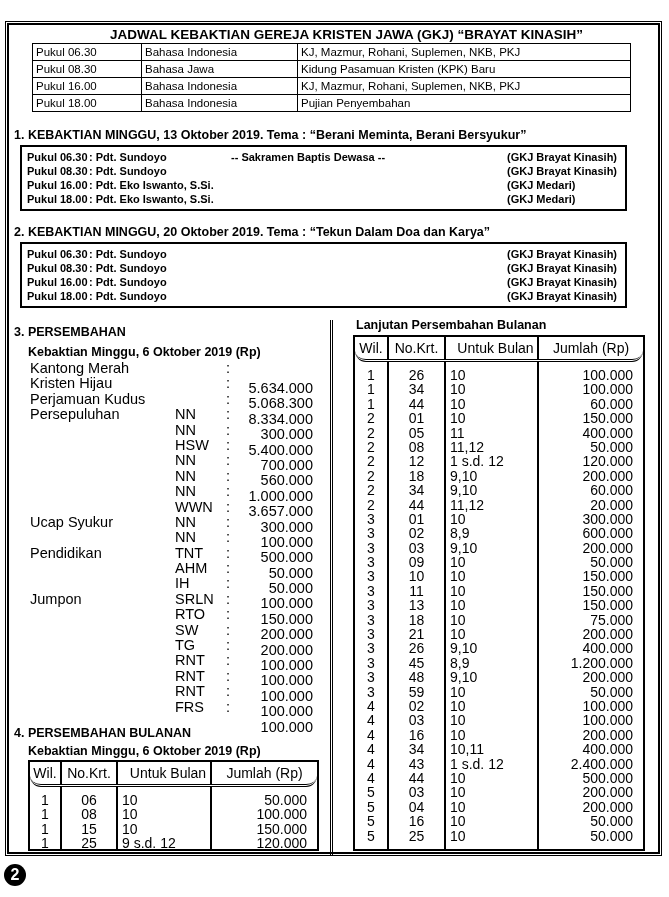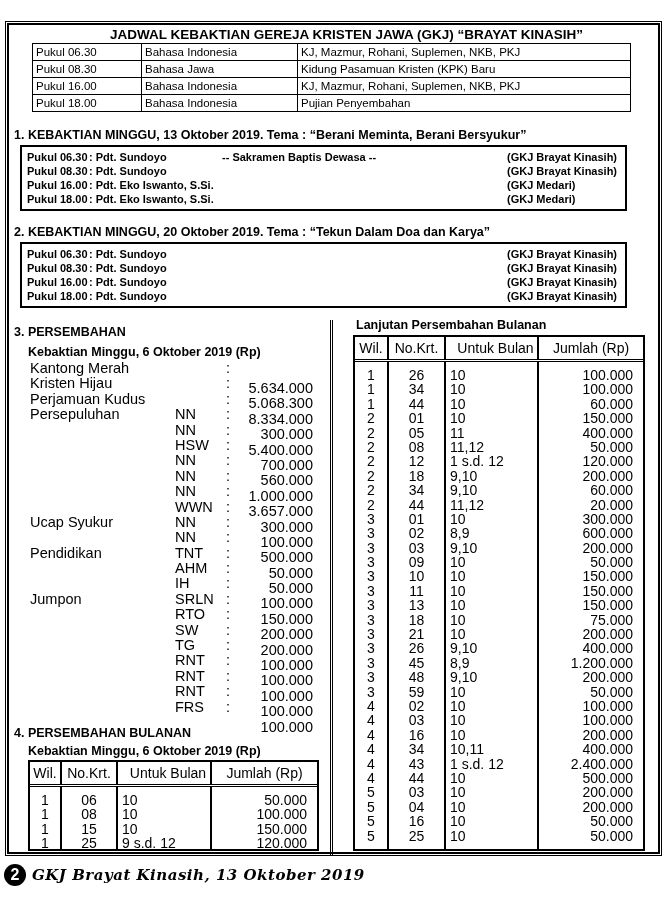--- a/index.html
+++ b/index.html
@@ -32,21 +32,21 @@
   }
 
   .svc-box {
     position: absolute; left: 20px; width: 607px; border: 2px solid #000; box-sizing: border-box;
     padding: 3px 0 3px 5px; font-weight: bold; font-size: 11px;
   }
   .svc-row { position: relative; height: 14px; line-height: 14px; white-space: nowrap; }
   .svc-row span { position: absolute; top: 0; }
   .svc-time { left: 0; }
   .svc-pastor { left: 62px; }
-  .svc-note { left: 195px; }
+  .svc-note { left: 204px; }
   .svc-church { left: 480px; }
 
   .vline {
     position: absolute; left: 330px; top: 320px; width: 3px; height: 535px;
     border-left: 1px solid #000; border-right: 1px solid #000; box-sizing: border-box;
   }
 
   .p3-sub { position: absolute; left: 28px; top: 345px; font-weight: bold; font-size: 12.5px; white-space: nowrap; }
   .p3-list { position: absolute; left: 30px; top: 361px; width: 290px; font-size: 14.5px; }
   .p3-row { position: relative; height: 15.4px; line-height: 15.4px; white-space: nowrap; }
@@ -55,21 +55,21 @@
   .p3-code { left: 145px; }
   .p3-colon { left: 196px; }
   .p3-amt { right: 7px; text-align: right; margin-top: 20px; }
 
   .p4-sub { position: absolute; left: 28px; top: 744px; font-weight: bold; font-size: 12.5px; white-space: nowrap; }
 
   .mtable {
     position: absolute; border: 2px solid #000; box-sizing: border-box;
     font-size: 14px;
   }
-  .mtable .hdr { display: flex; border-bottom: 3px double #000; height: 22px; line-height: 22px; }
+  .mtable .hdr { display: flex; border-bottom: 3px double #000; height: 22px; line-height: 22px; border-radius: 11px; }
   .mtable .col { box-sizing: border-box; }
   .mtable .c1 { border-right: 2px solid #000; text-align: center; }
   .mtable .c2 { border-right: 2px solid #000; text-align: center; }
   .mtable .c3 { border-right: 2px solid #000; padding-left: 4px; }
   .mtable .c4 { text-align: right; padding-right: 10px; }
   .mtable .hdr .c3 { text-align: center; padding-left: 8px; }
   .mtable .hdr .c4 { text-align: center; padding-right: 0; }
   .mtable .body { display: flex; position: relative; }
   .mtable .body .col { padding-top: 6px; padding-bottom: 6px; }
   .mtable .line { height: 14.4px; line-height: 14.4px; white-space: nowrap; }
@@ -515,14 +515,13 @@
         <div class="line">200.000</div>
         <div class="line">200.000</div>
         <div class="line">50.000</div>
         <div class="line">50.000</div>
       </div>
   </div>
 </div>
 
 <div class="footer">
   <div class="footer-badge">2</div>
-  <div class="footer-text">GKJ Brayat Kinasih, 13 Oktober 2019</div>
 </div>
 
 </body></html>

